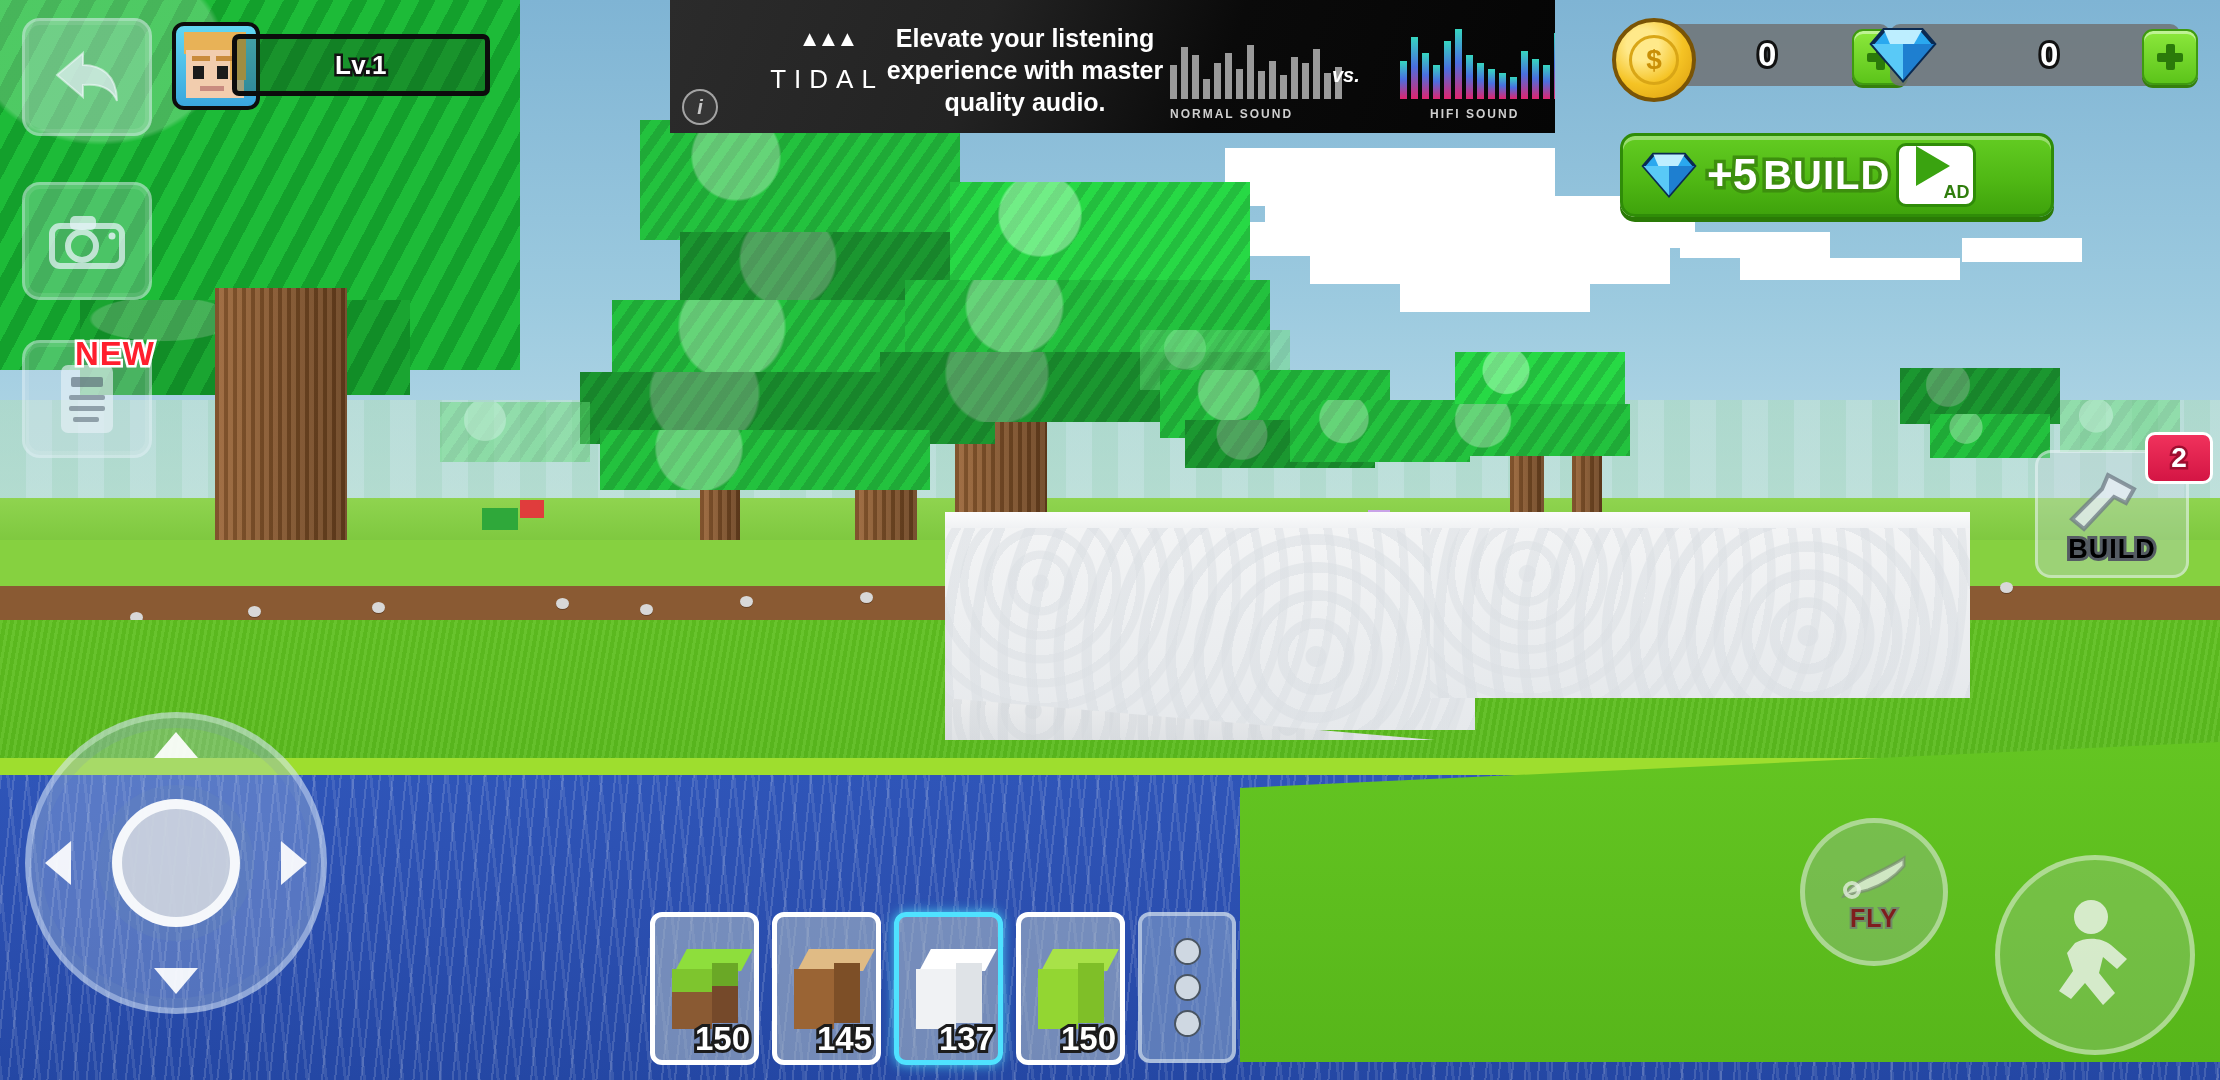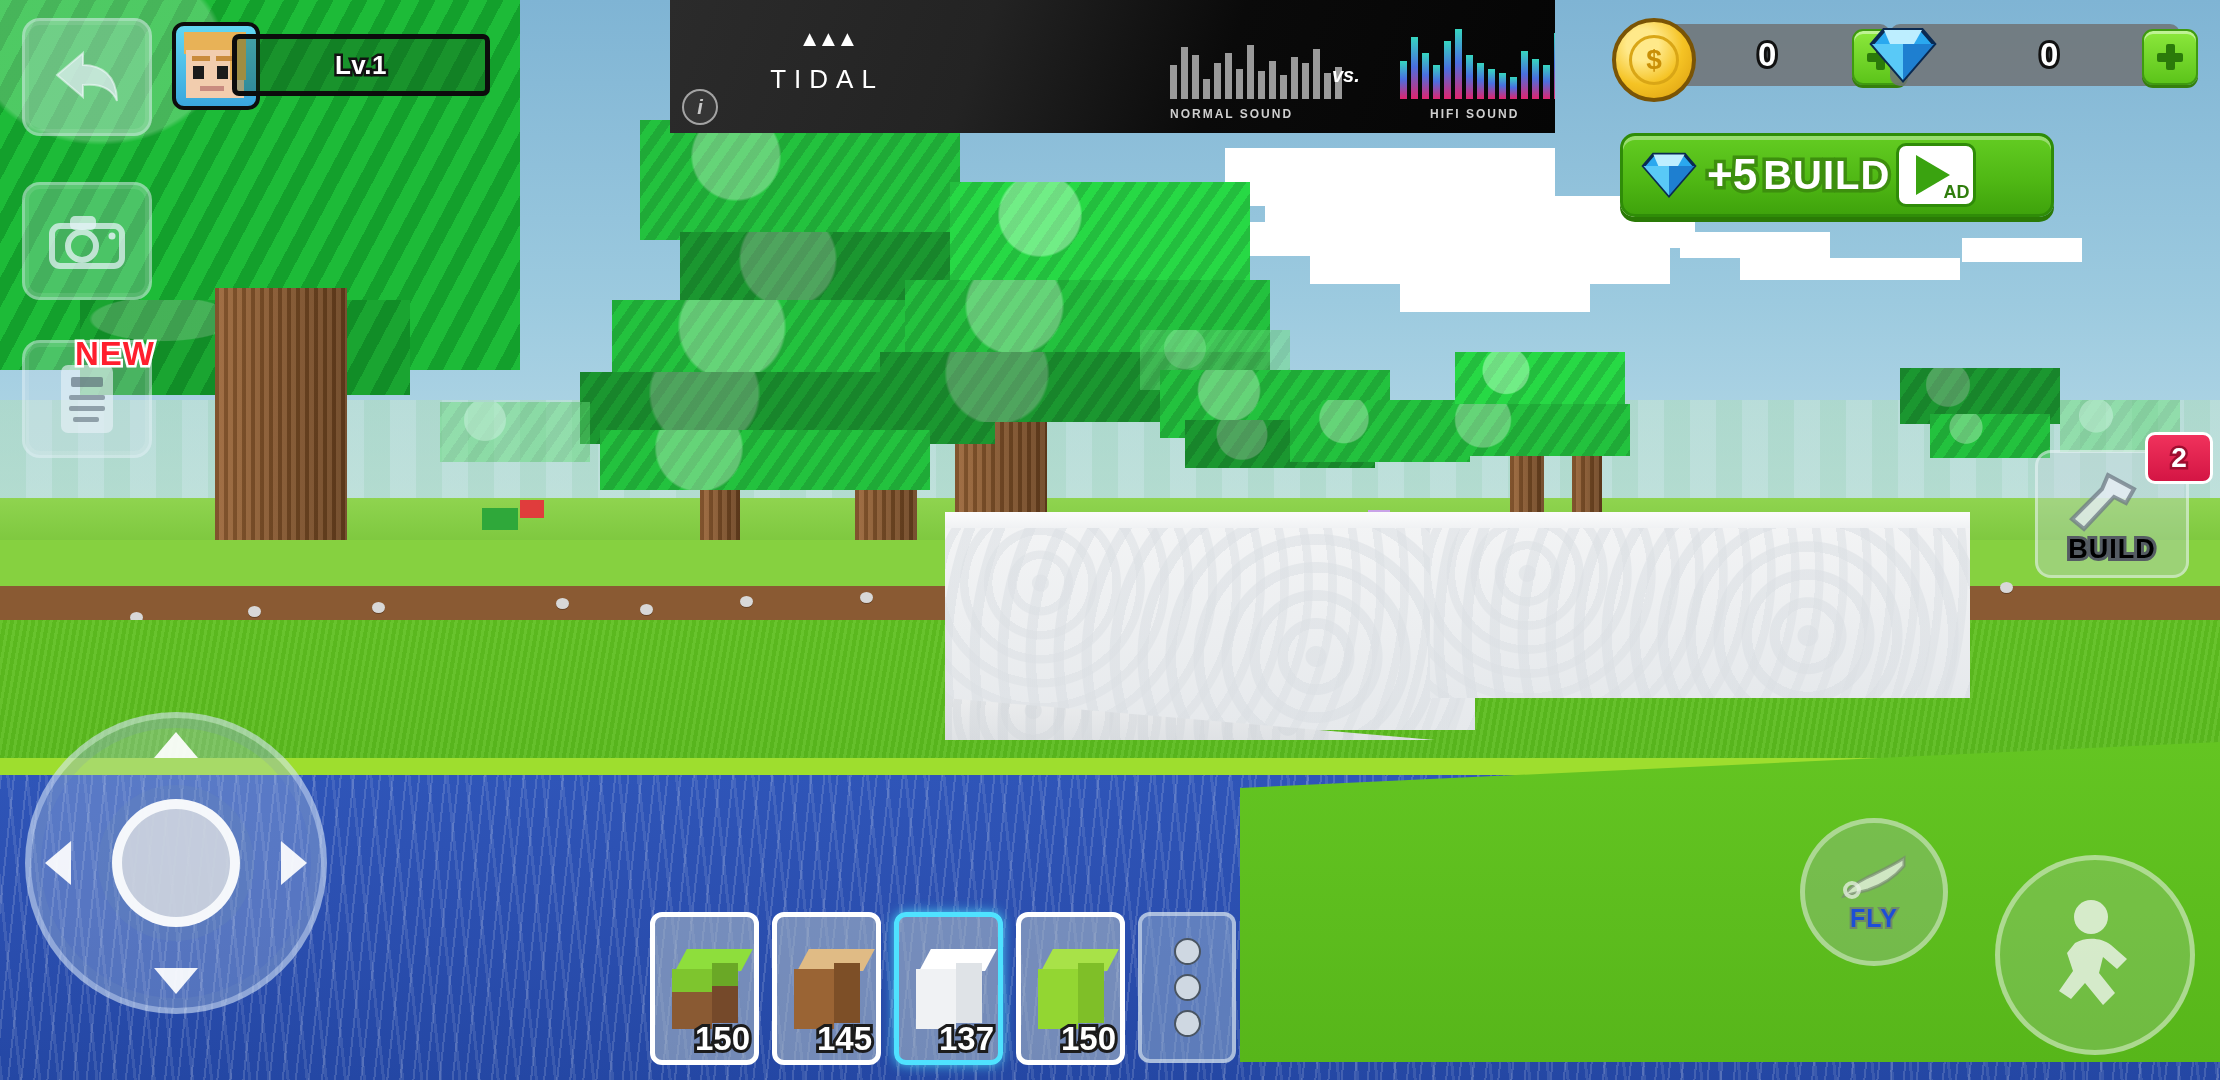--- a/index.html
+++ b/index.html
@@ -188,21 +188,21 @@
   }
   #free-gems .lbl-plus, #free-gems .lbl-free {
     font-weight:bold; color:#fff;
     -webkit-text-stroke:7px #3d8f0e; paint-order: stroke fill;
   }
   #free-gems .lbl-plus { font-size:44px; }
   #free-gems .lbl-free { font-size:40px; letter-spacing:1px; }
   #ad-chip {
     width:74px; height:58px; border-radius:10px;
     background:#fff; border:3px solid #2f8c08;
-    position:relative; display:flex; align-items:center; justify-content:center;
+    position:relative; display:flex; justify-content:center;
   }
   #ad-chip .tri {
     width:0; height:0; border-left:34px solid #3aa310;
     border-top:20px solid transparent; border-bottom:20px solid transparent;
     margin-left:-6px;
   }
   #ad-chip .ad-txt {
     position:absolute; right:4px; bottom:1px;
     font-size:18px; font-weight:bold; color:#2f7d0c;
   }
@@ -325,21 +325,21 @@
   }
   .circ-btn {
     position:absolute; border-radius:50%;
     background: rgba(150,185,140,.42);
     border:5px solid rgba(205,232,190,.62);
     display:flex; flex-direction:column; align-items:center; justify-content:center;
     cursor:pointer;
   }
   #fly-btn { left:1800px; top:818px; width:138px; height:138px; }
   #fly-label {
-    font-size:25px; font-weight:bold; color:#1d4ed8;
+    font-size:25px; font-weight:bold; color:#7f1d1d;
     -webkit-text-stroke:4px #6f8a66; paint-order: stroke fill;
     letter-spacing:1px;
   }
   #jump-btn { left:1995px; top:855px; width:190px; height:190px;
     background: rgba(170,200,160,.30);
     border:5px solid rgba(215,238,200,.58);
   }
 
   
   #hotbar { position:absolute; left:650px; top:912px; display:flex; gap:13px; }
@@ -508,20 +508,21 @@
 
     <div id="level-bar">
       <span>Lv.1</span>
     </div>
 
     <div id="ad-banner">
       <div id="tidal-mark">
         <div id="tidal-glyph">▲▲▲</div>
         <div id="tidal-word">TIDAL</div>
       </div>
+      <div id="ad-copy">Elevate your listening experience with master quality audio.</div>
 
       <div class="eq normal" style="left:500px;">
         <div class="bar" style="height:34px"></div>
           <div class="bar" style="height:52px"></div>
         <div class="bar" style="height:44px"></div>
           <div class="bar" style="height:20px"></div>
         <div class="bar" style="height:36px"></div>
           <div class="bar" style="height:46px"></div>
         <div class="bar" style="height:30px"></div>
           <div class="bar" style="height:54px"></div>

